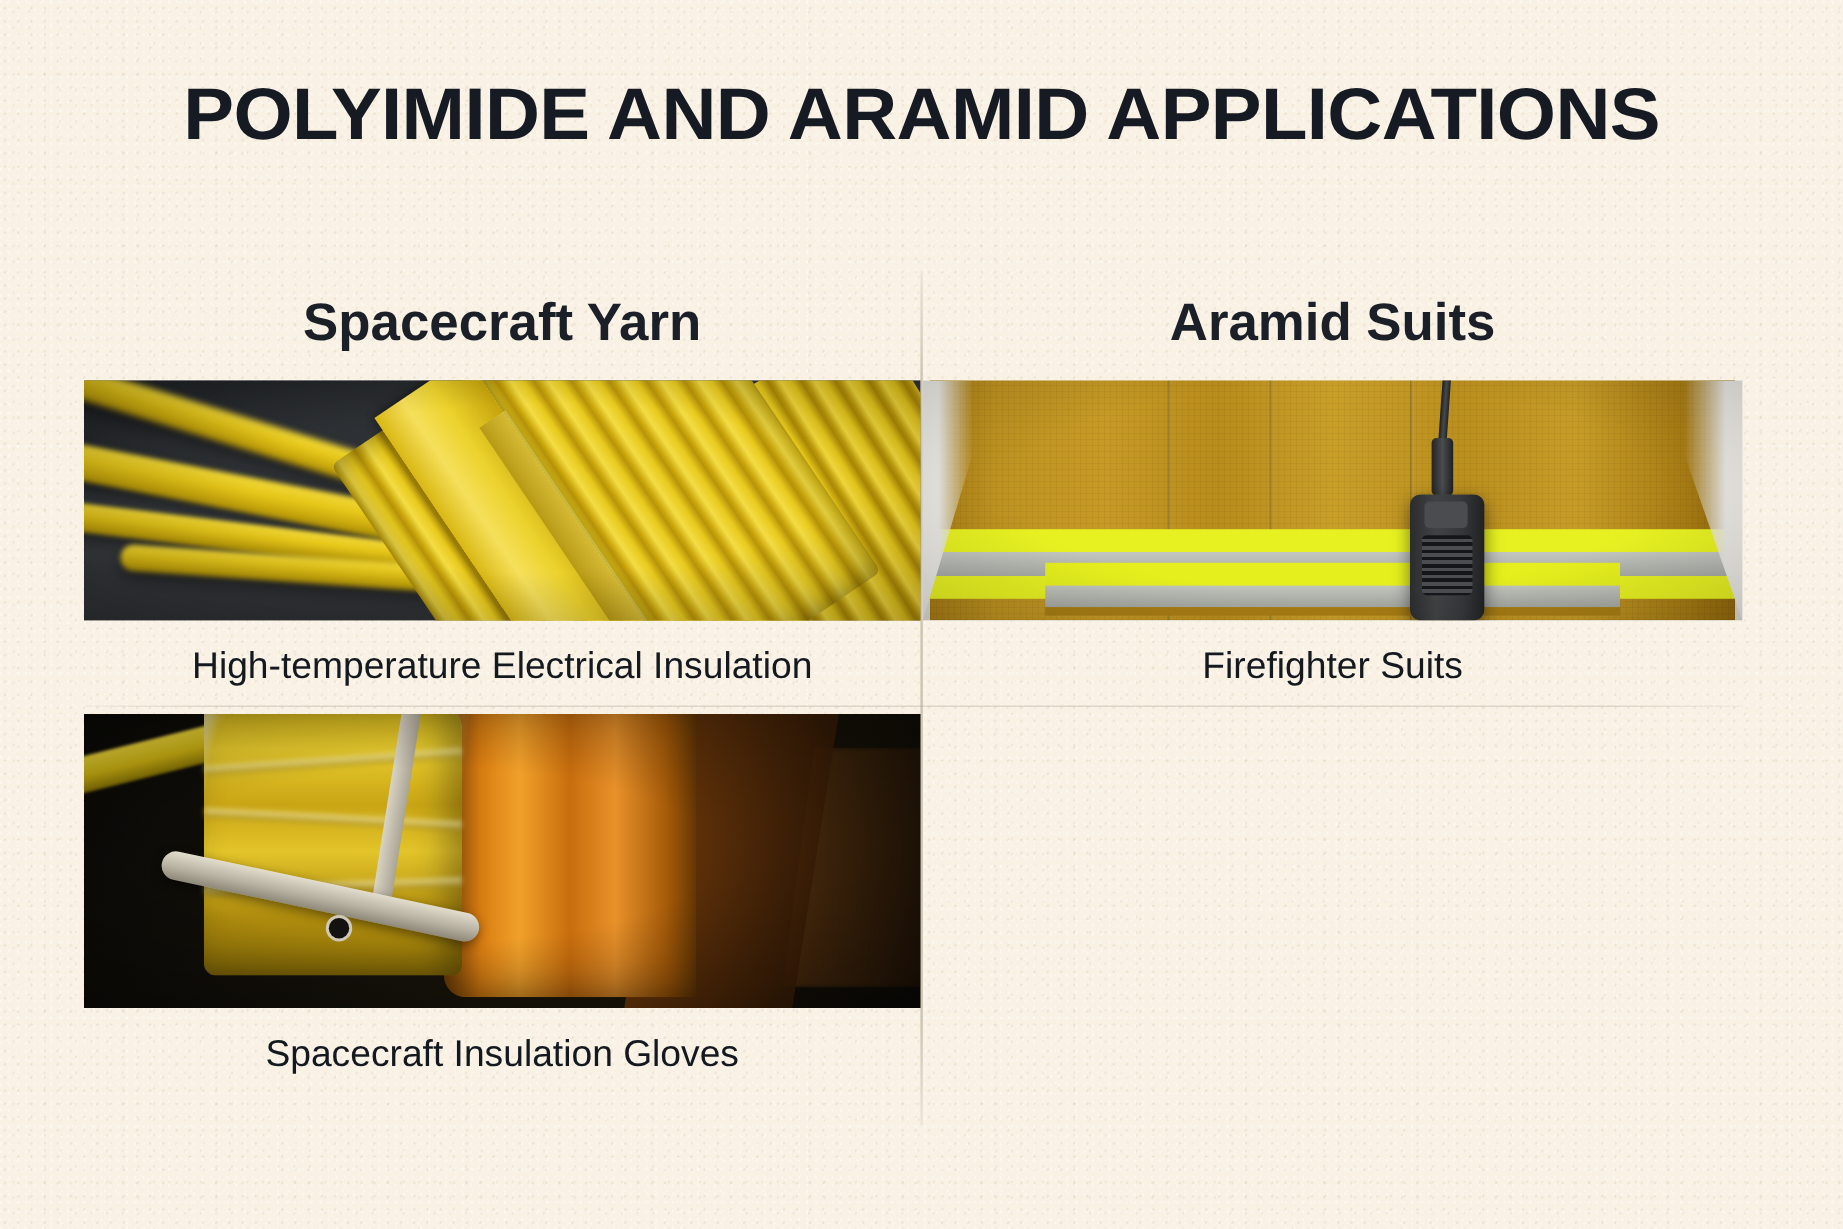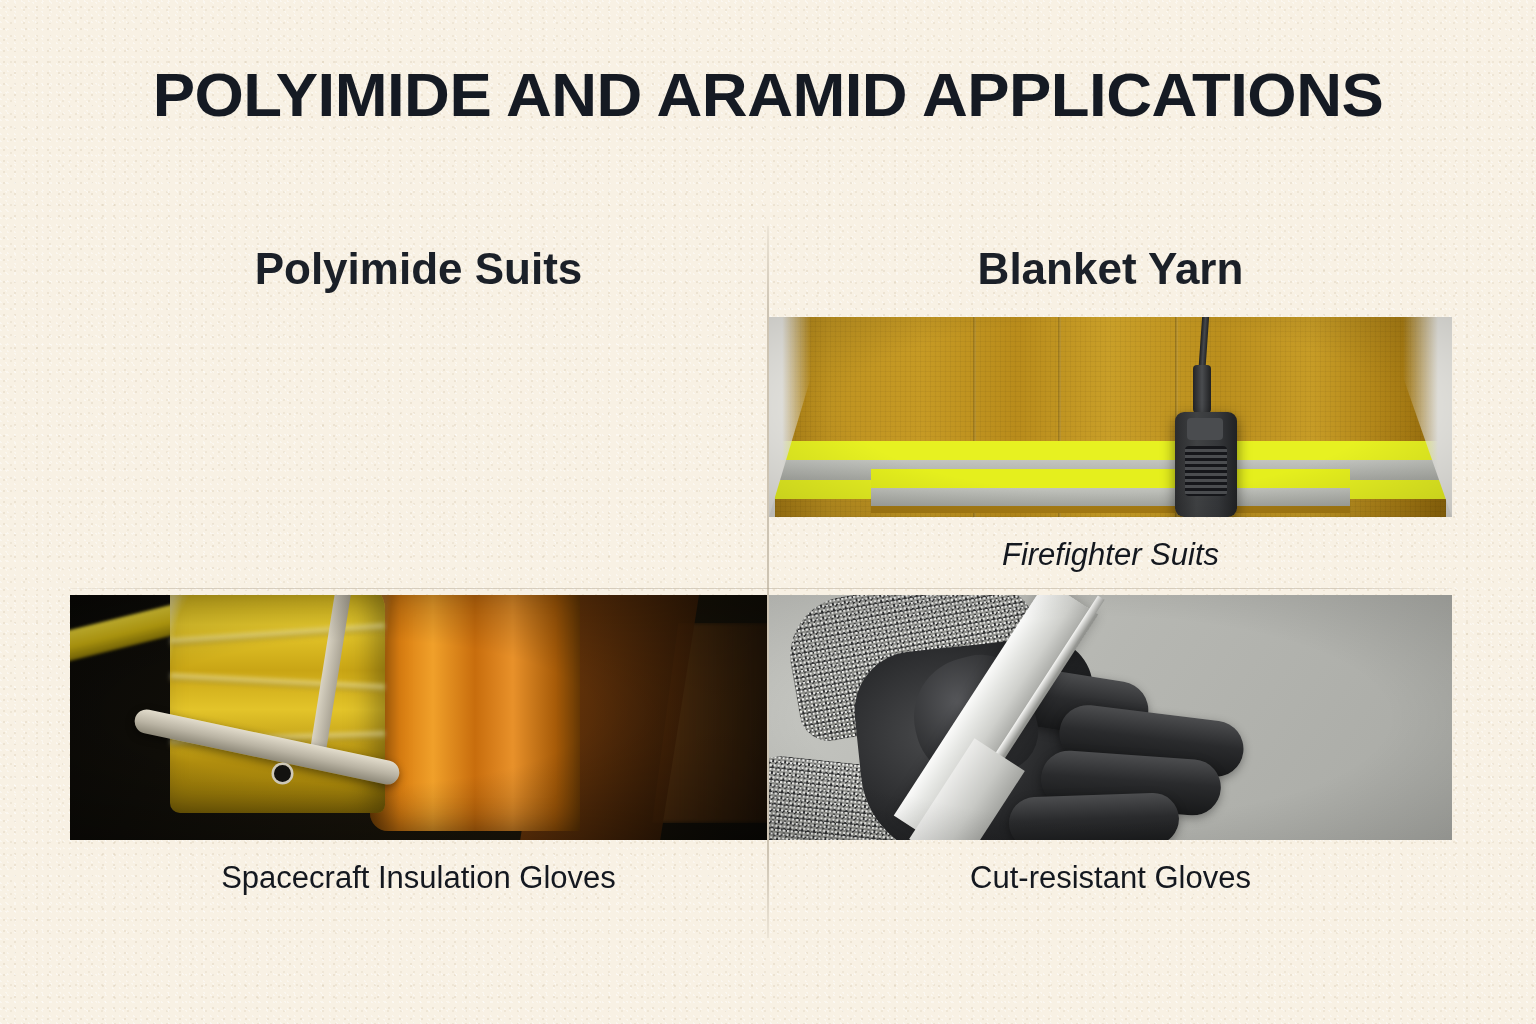--- a/index.html
+++ b/index.html
@@ -73,21 +73,21 @@
     color:#1b2028;
     text-align:center;
     white-space:nowrap;
   }
   .col-head.left  { left:70px;  width:697px; }
   .col-head.right { left:769px; width:683px; }
 
   
   .cell { position:absolute; }
   .cell.c1 { left:70px;  top:317px; width:697px; }
-  .cell.c2 { left:769px; top:317px; width:683px;font-style:italic; }
+  .cell.c2 { left:769px; top:317px; width:683px; }
   .cell.c3 { left:70px;  top:595px; width:697px; }
   .cell.c4 { left:769px; top:595px; width:683px; }
 
   .photo {
     position:relative;
     width:100%;
     overflow:hidden;
     background:#2c2c2c;
   }
   .cell.c1 .photo, .cell.c2 .photo { height:200px; }
@@ -364,23 +364,38 @@
 <body>
 
 <div id="page">
 
   <div class="title">POLYIMIDE AND ARAMID APPLICATIONS</div>
 
 
   <div class="v-divider"></div>
   <div class="h-divider"></div>
 
-  <div class="col-head left">Polyimide Suits</div>
-  <div class="col-head right">Blanket Yarn</div>
-
+  <div class="col-head left">Spacecraft Yarn</div>
+  <div class="col-head right">Aramid Suits</div>
+
+  <div class="cell c1">
+    <div class="photo ph-cables">
+      <div class="bg-blur"></div>
+      <div class="strand s1"></div>
+      <div class="strand s2"></div>
+      <div class="strand s3"></div>
+      <div class="strand s4"></div>
+      <div class="bundle2"></div>
+      <div class="bundle"></div>
+      <div class="tape"></div>
+      <div class="tape2"></div>
+      <div class="vig"></div>
+    </div>
+    <div class="caption">High-temperature Electrical Insulation</div>
+  </div>
 
   <div class="cell c2">
     <div class="photo ph-fire">
       <div class="wall"></div>
       <div class="coat">
         <div class="seam a"></div>
         <div class="seam b"></div>
         <div class="seam c"></div>
         <div class="stripe stripe-yellow-top"></div>
         <div class="stripe stripe-silver"></div>
@@ -415,32 +430,14 @@
         <div class="crease c3"></div>
       </div>
       <div class="tapestrip"></div>
       <div class="tapeband"></div>
       <div class="grommet"></div>
       <div class="vig"></div>
     </div>
     <div class="caption">Spacecraft Insulation Gloves</div>
   </div>
 
-  <div class="cell c4">
-    <div class="photo ph-glove">
-      <div class="bg"></div>
-      <div class="knit knit-top"></div>
-      <div class="knit knit-bot"></div>
-      <div class="palm"></div>
-      <div class="finger f1"></div>
-      <div class="finger f2"></div>
-      <div class="finger f3"></div>
-      <div class="finger f4"></div>
-      <div class="thumb"></div>
-      <div class="blade"></div>
-      <div class="blade-edge"></div>
-      <div class="blade-front"></div>
-      <div class="vig"></div>
-    </div>
-    <div class="caption">Cut-resistant Gloves</div>
-  </div>
 
 </div>
 
 </body></html>

